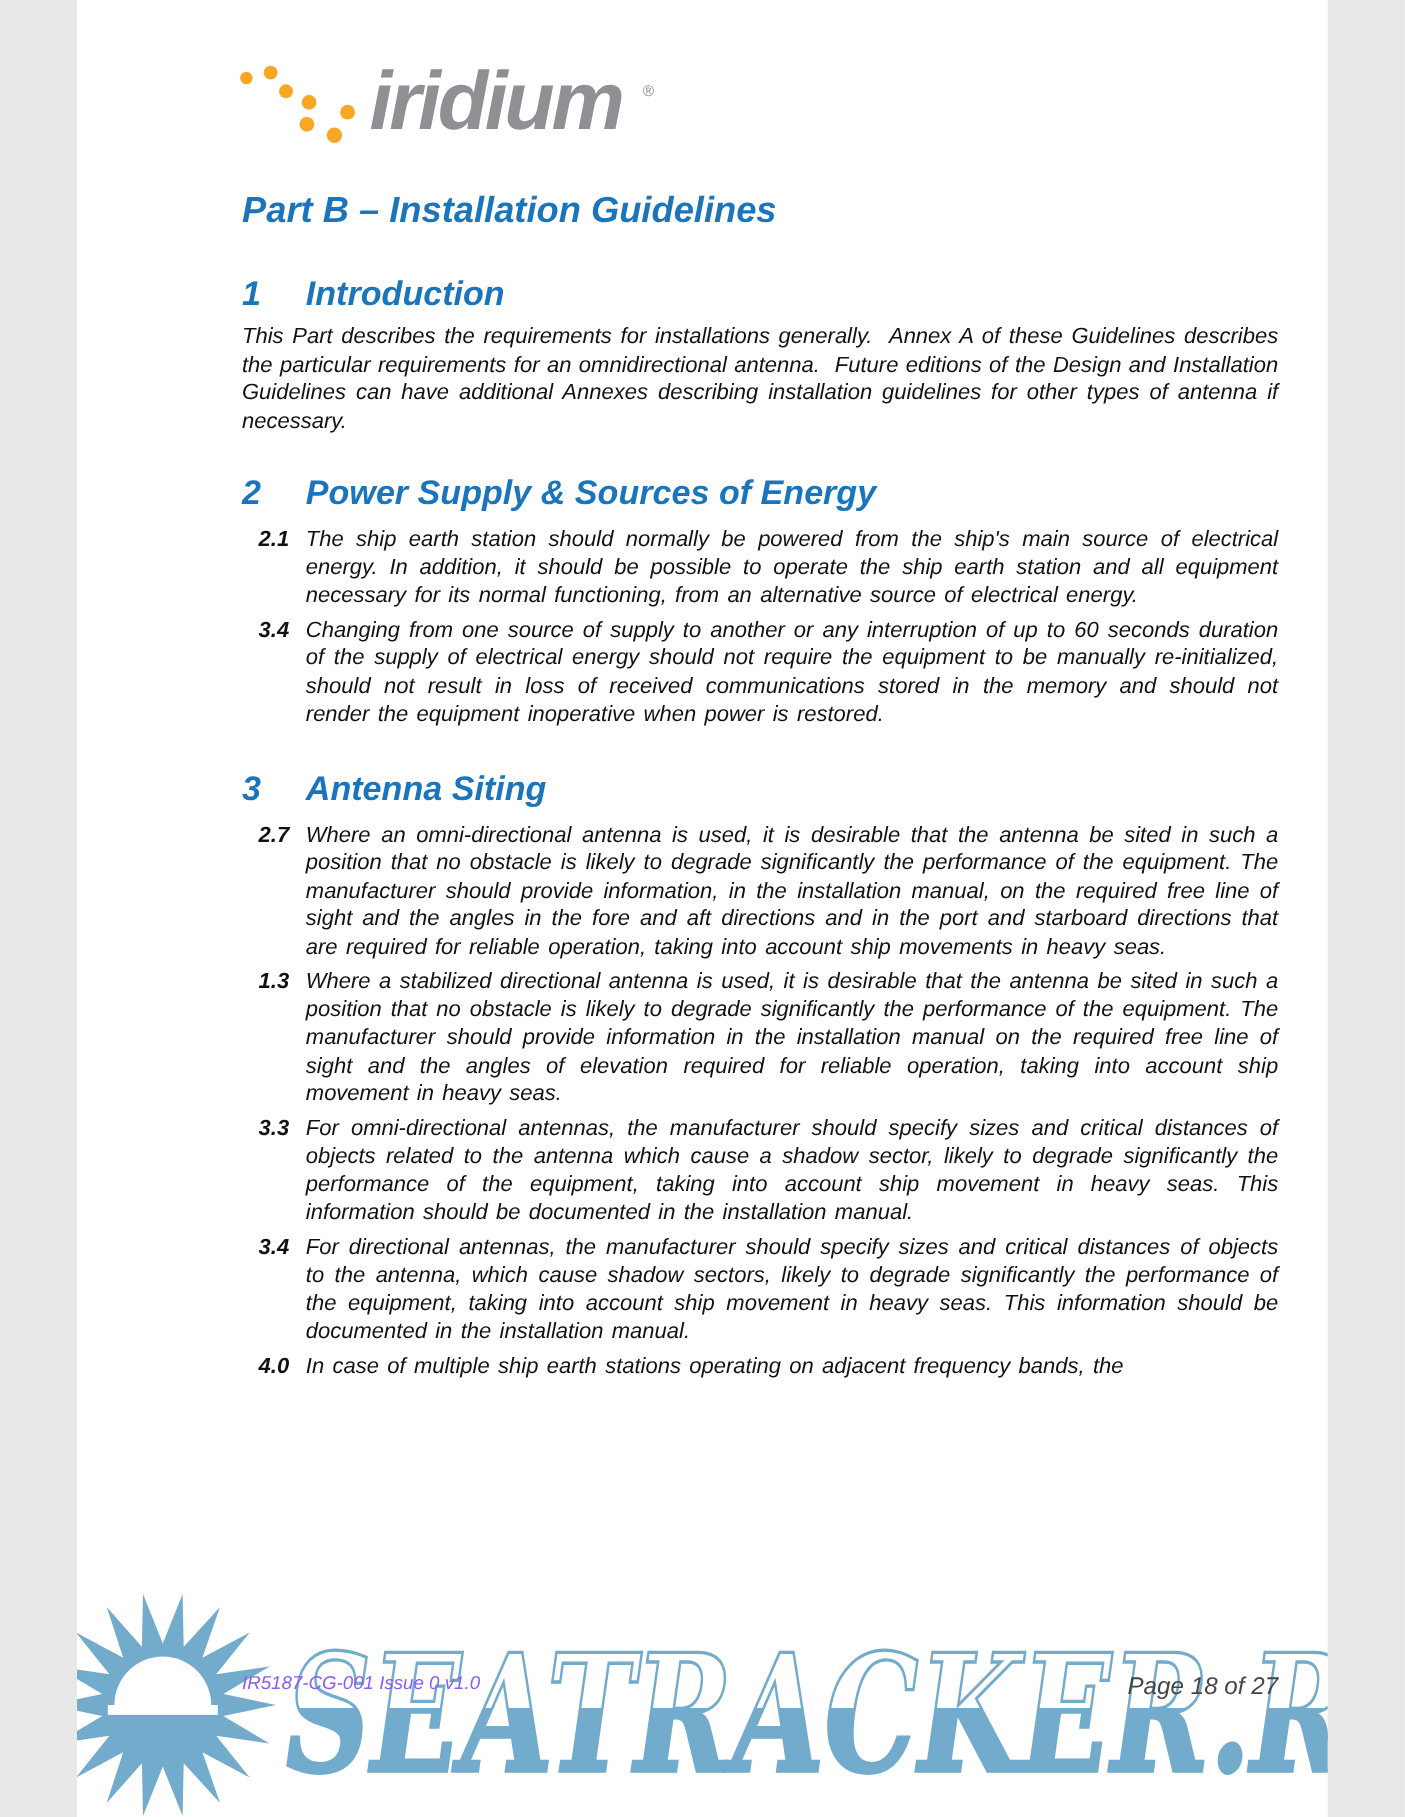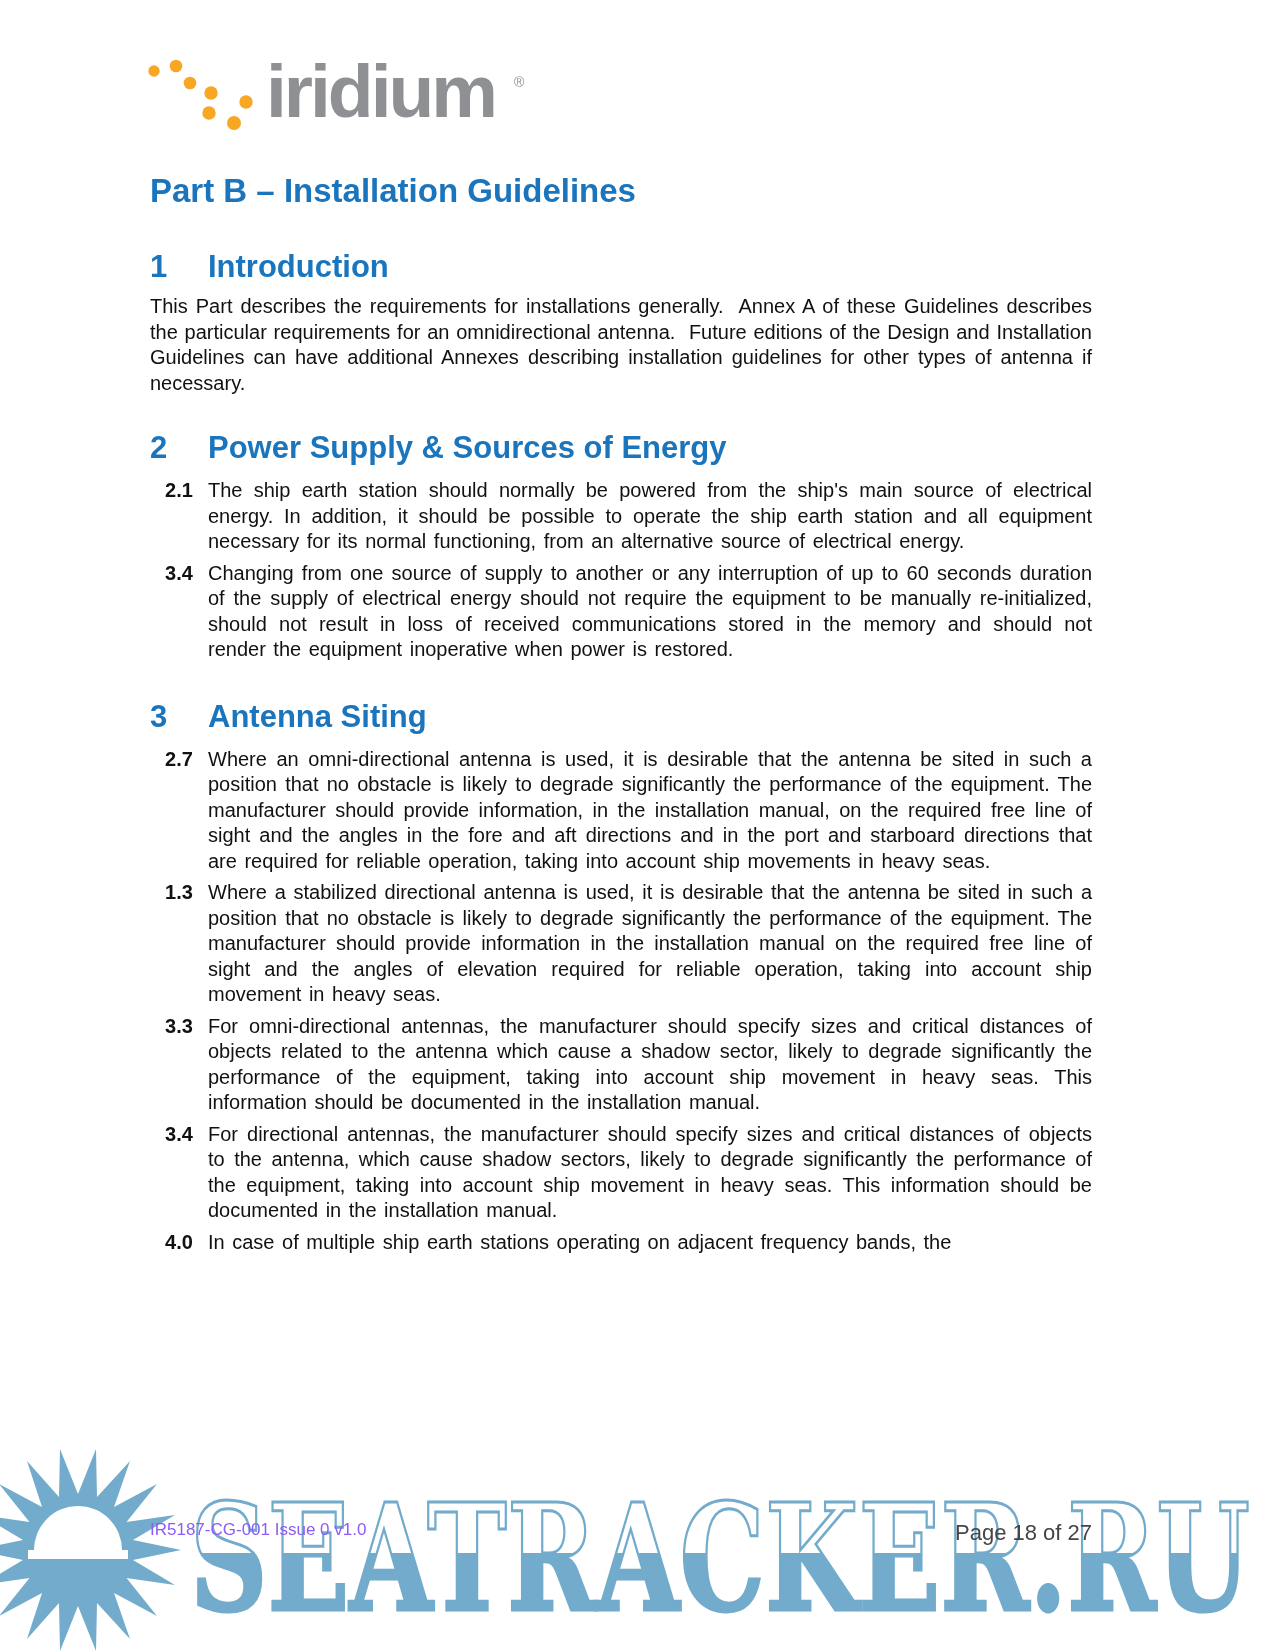--- a/index.html
+++ b/index.html
@@ -1,19 +1,19 @@
 <!DOCTYPE html>
 <html><head>
 <meta charset="utf-8">
 <style>
   html,body { margin:0; padding:0; background:#e8e8e8; }
   .page {
-    position:relative; width:1277px; height:1652px; margin:0 auto;
+    position:relative; width:1137px; height:1652px; margin:0 auto;
     background:#ffffff; overflow:hidden;
-    font-family:"Liberation Sans", sans-serif; color:#111;
+    font-family:"Liberation Sans", sans-serif; color:#111;font-style:italic;
   }
 
   
   .logo { position:absolute; left:146px; top:52px; width:430px; height:92px; }
   .logo-dots { position:absolute; left:0; top:0; }
   .brand {
     position:absolute; left:120px; top:2px;
     font-size:75px; line-height:75px; font-weight:bold;
     letter-spacing:-3px; color:#8E9093;
   }

